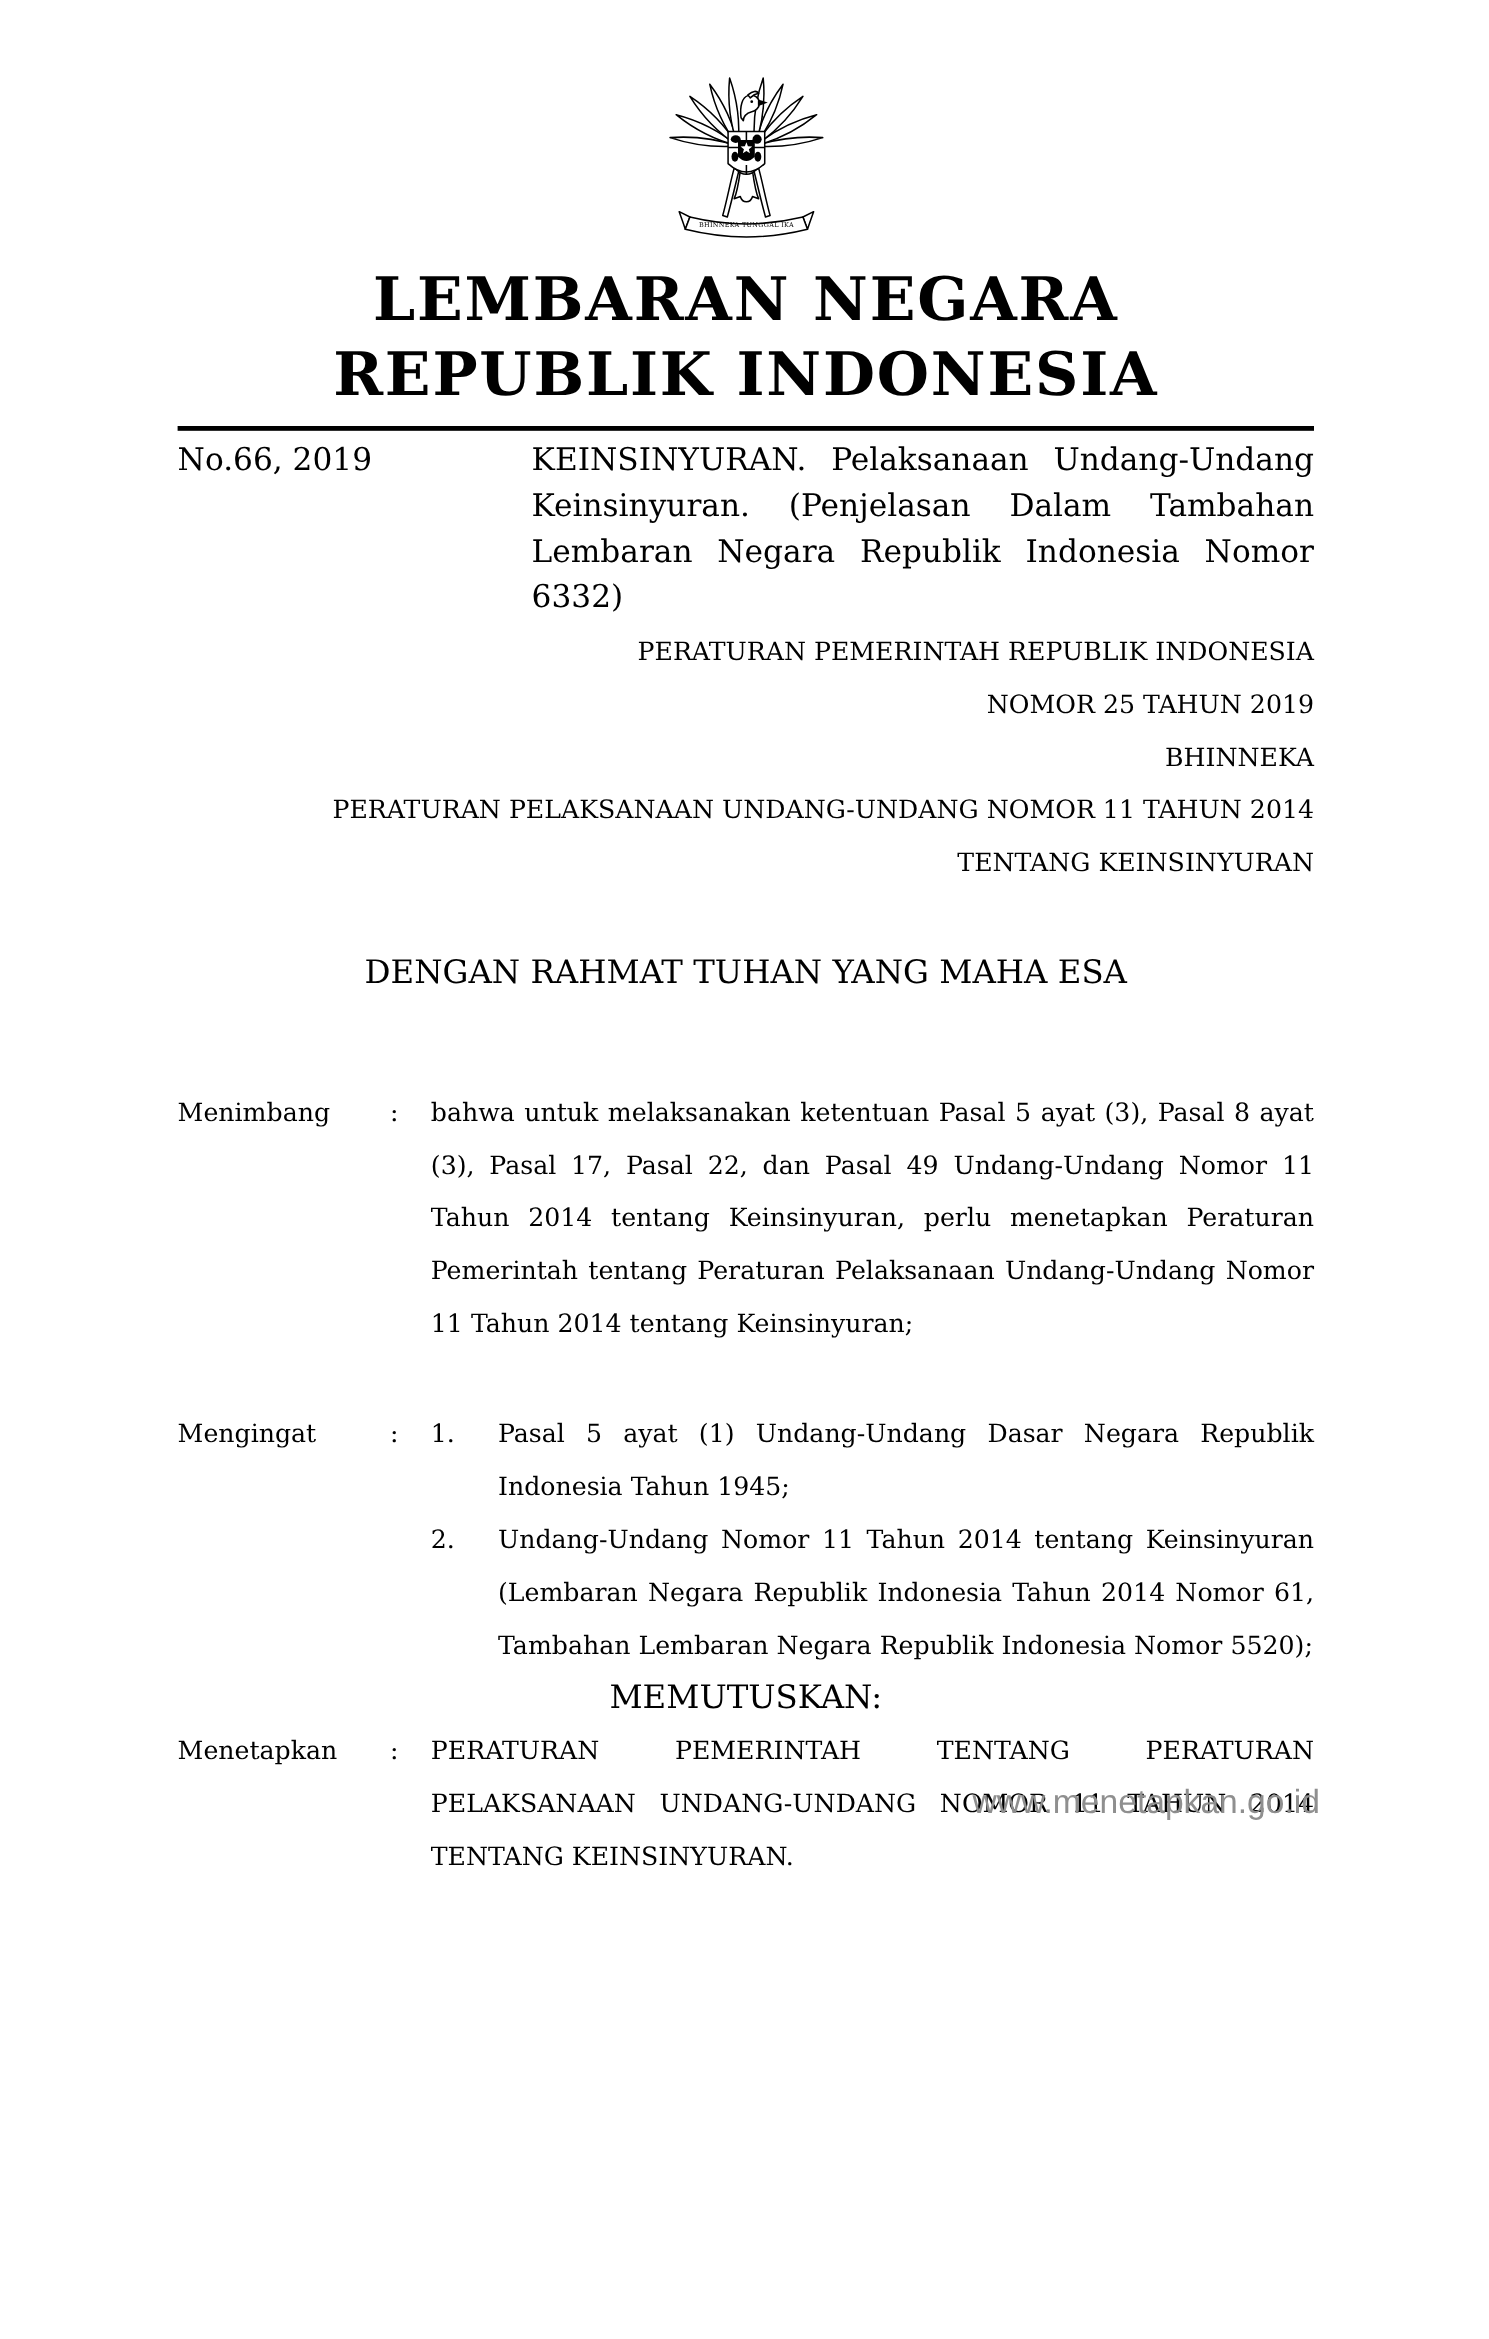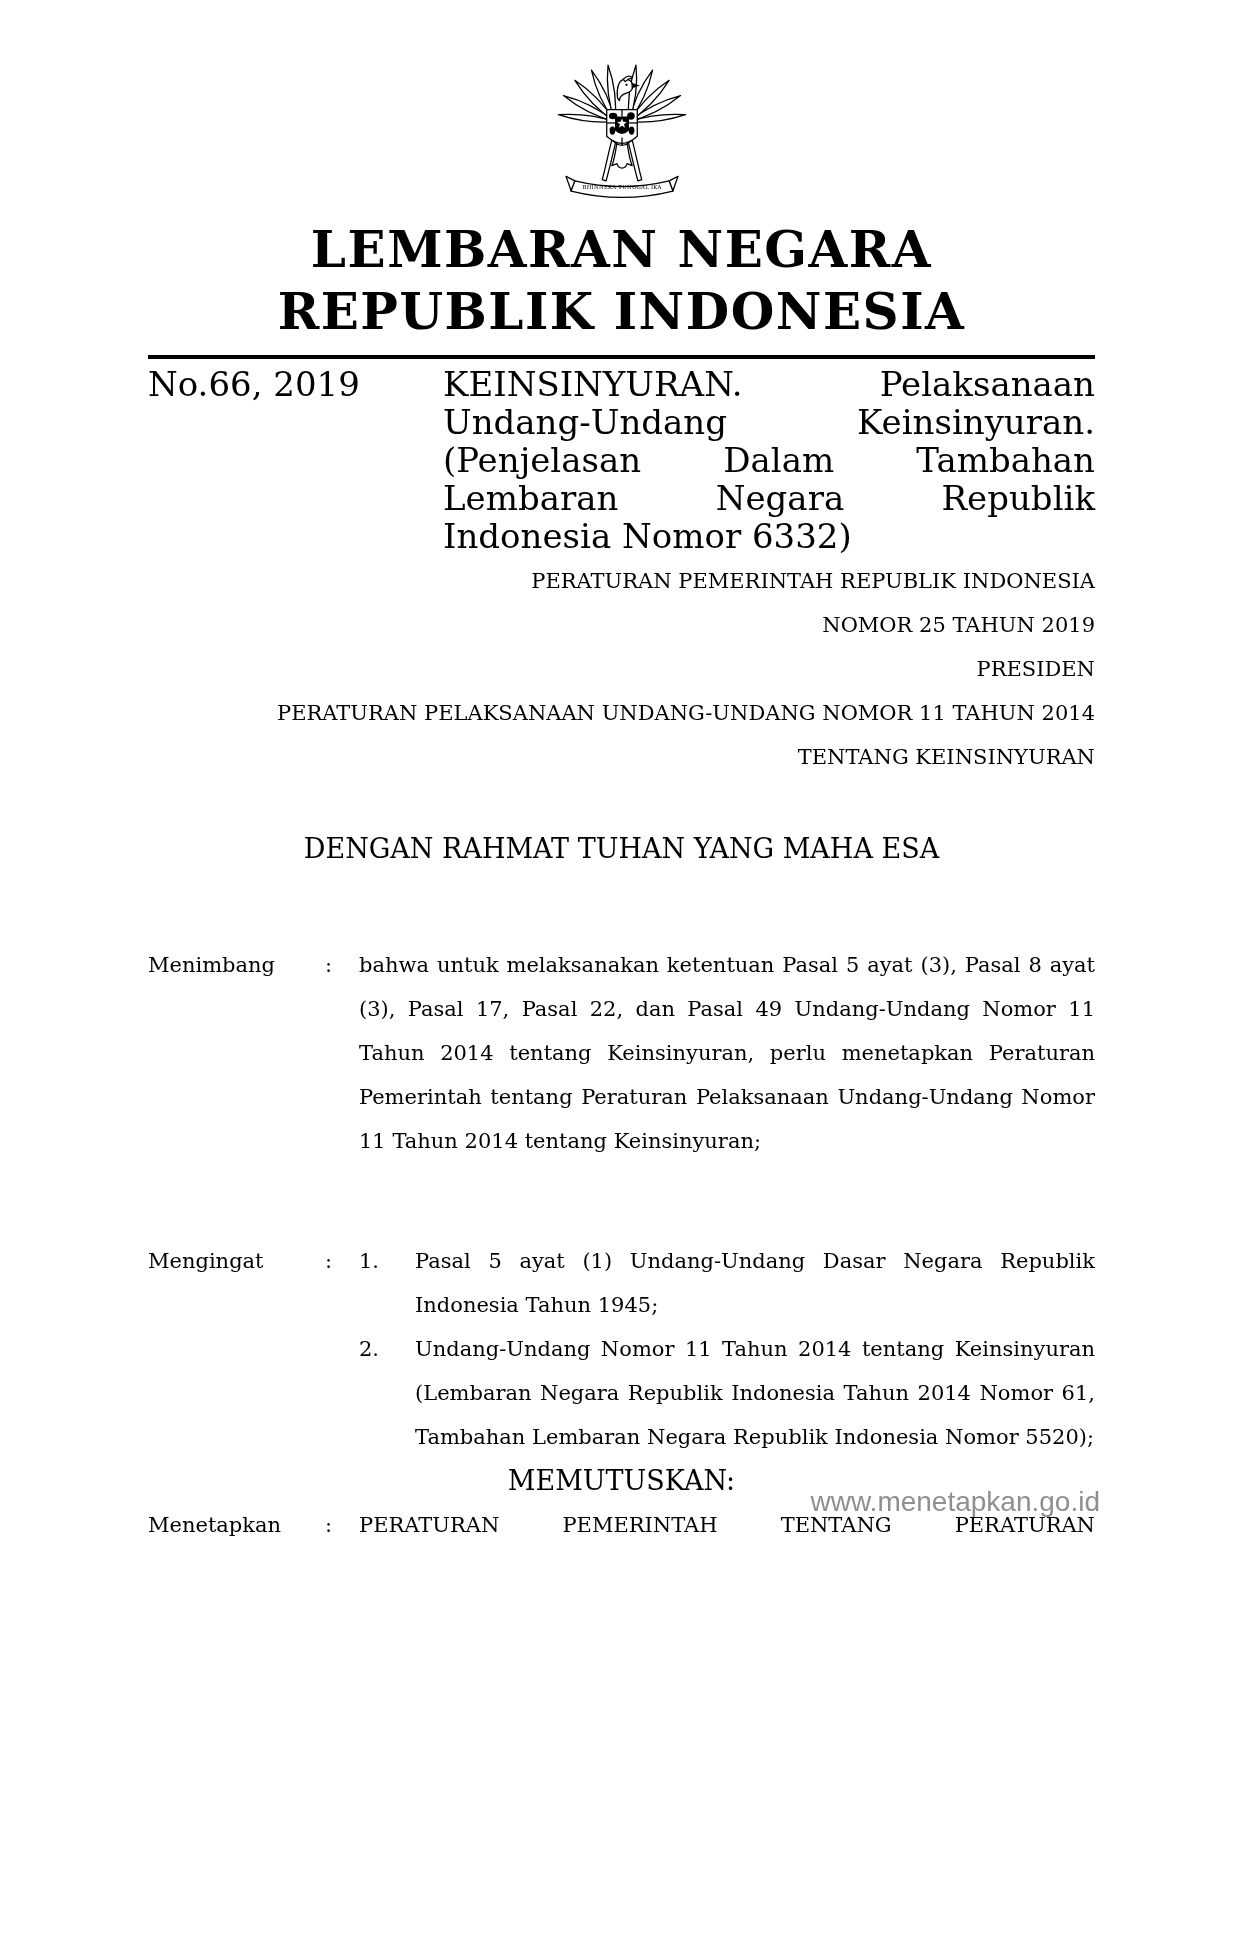--- a/index.html
+++ b/index.html
@@ -17,33 +17,33 @@
   .emblem-wrap { margin-top: 56px; display: flex; justify-content: center; }
   .masthead {
     margin-top: 10px;
     text-align: center;
     font-weight: bold;
     font-size: 50px;
     line-height: 62px;
     letter-spacing: 1.5px;
   }
   .rule { height: 4px; background: #000; border: 0; margin: 12px 0 0 0; }
-  .gazette { display: flex; margin-top: 6px; font-size: 34px; line-height: 38px; }
+  .gazette { display: flex; margin-top: 6px; font-size: 26px; line-height: 38px; }
   .gazette .no { width: 295px; flex: none; }
   .gazette .note { flex: 1; text-align: justify; }
   .reg-title { margin-top: 4px; text-align: right; font-size: 21px; line-height: 44px; }
   .center-line { text-align: center; font-size: 27px; line-height: 44px; }
   .invocation { margin-top: 48px; }
   .authority { margin-top: 40px; }
   .clause { display: flex; font-size: 21px; line-height: 44px; }
   .clause .label { width: 177px; flex: none; }
   .clause .colon { width: 34px; flex: none; }
   .clause .body { flex: 1; text-align: justify; }
   .m-top-considering { margin-top: 72px; }
-  .m-top-recalling { margin-top: 76px; }
+  .m-top-recalling { margin-top: 48px; }
   .decision-heading { }
   .item { display: flex; }
   .item .num { width: 56px; flex: none; }
   .item .text { flex: 1; text-align: justify; }
   .footer-watermark {
     position: absolute;
     right: 141px;
     bottom: 42px;
     font-family: "Liberation Sans", "DejaVu Sans", sans-serif;
     font-size: 28px;
@@ -112,21 +112,21 @@
   <hr class="rule">
 
   <div class="gazette">
     <div class="no">No.66, 2019</div>
     <div class="note">KEINSINYURAN. Pelaksanaan Undang-Undang Keinsinyuran. (Penjelasan Dalam Tambahan Lembaran Negara Republik Indonesia Nomor 6332)</div>
   </div>
 
   <div class="reg-title">
     <div>PERATURAN PEMERINTAH REPUBLIK INDONESIA</div>
     <div>NOMOR 25 TAHUN 2019</div>
-    <div>PRESIDEN</div>
+    <div>BHINNEKA</div>
     <div>PERATURAN PELAKSANAAN UNDANG-UNDANG NOMOR 11 TAHUN 2014</div>
     <div>TENTANG KEINSINYURAN</div>
   </div>
 
   <div class="center-line invocation">DENGAN RAHMAT TUHAN YANG MAHA ESA</div>
 
 
   <div class="clause m-top-considering">
     <div class="label">Menimbang</div>
     <div class="colon">:</div>

